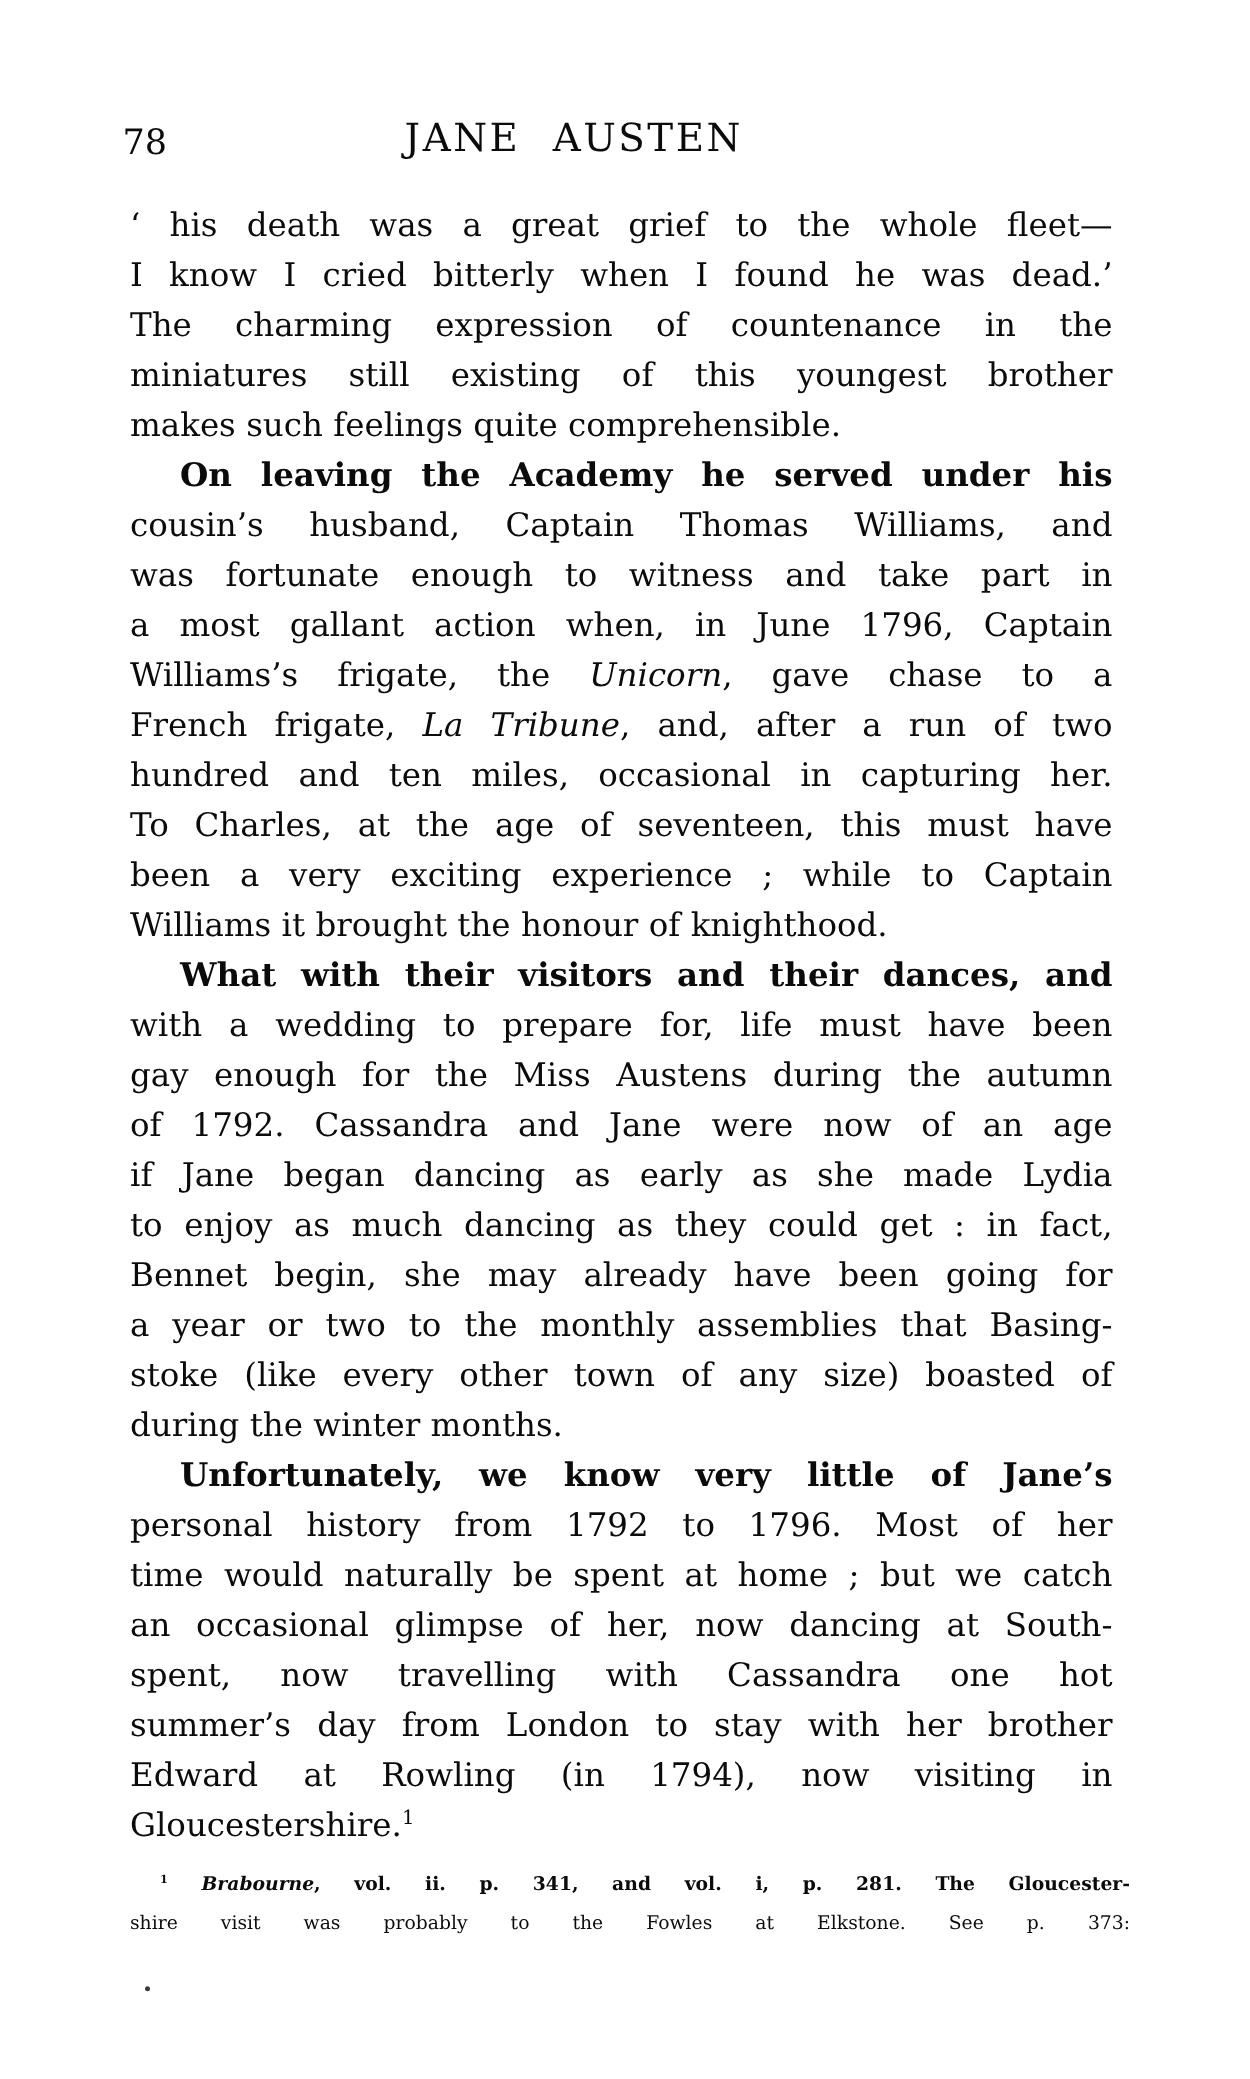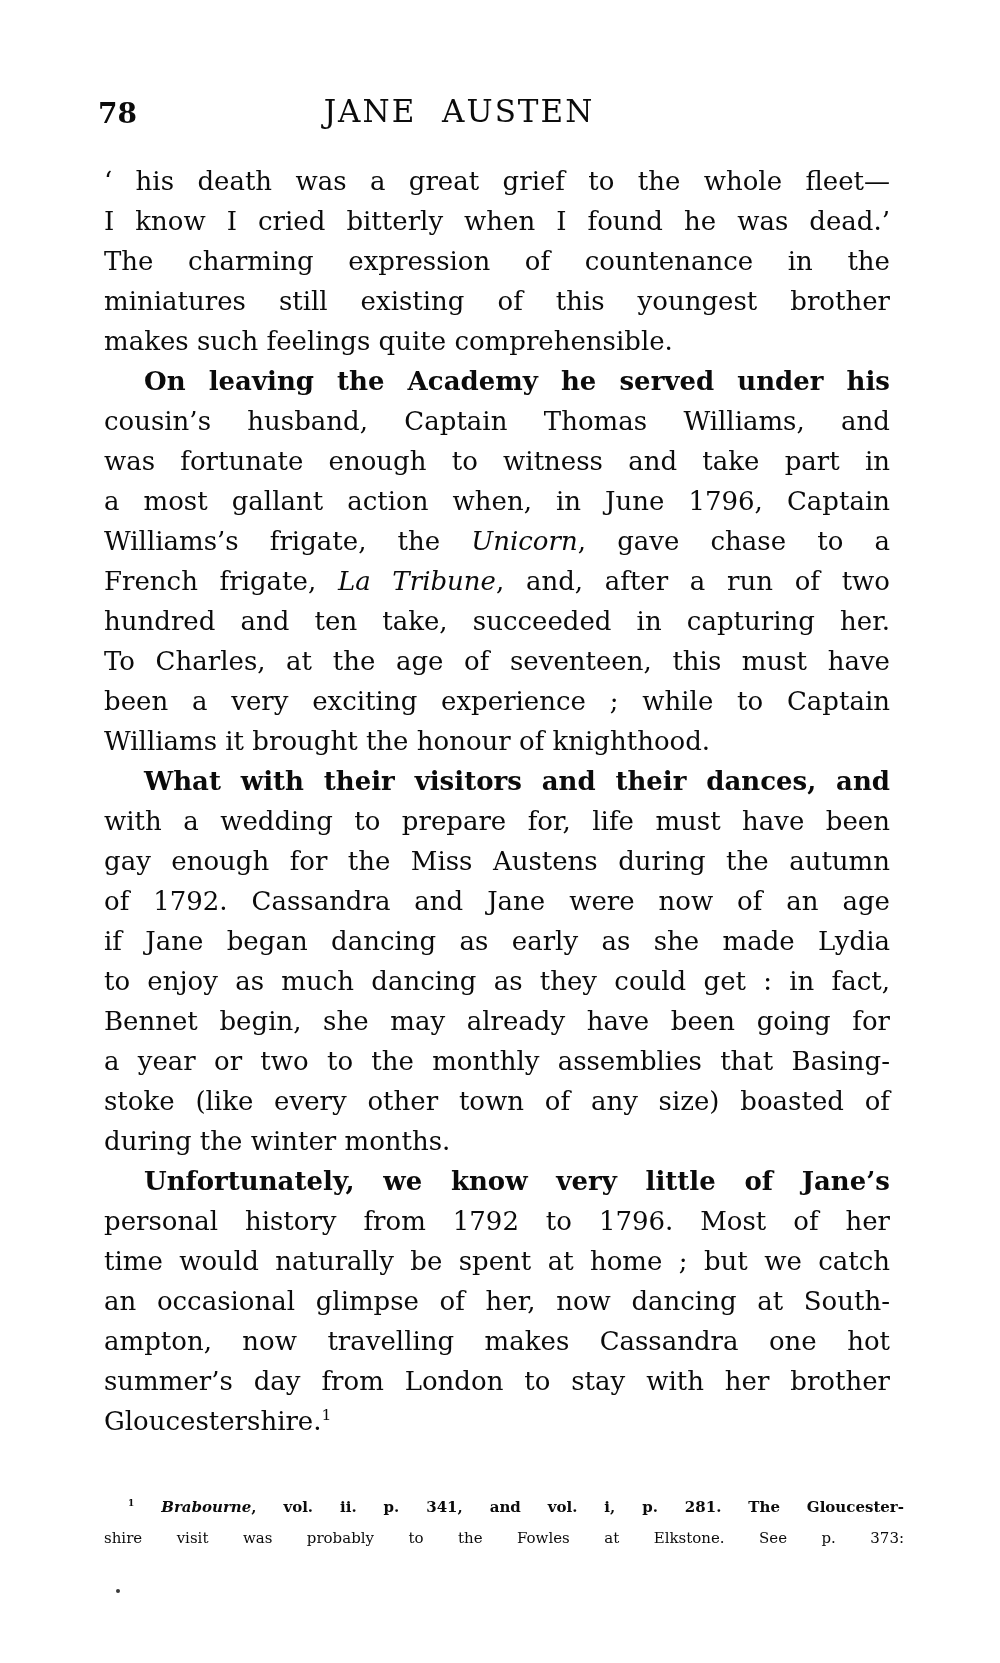--- a/index.html
+++ b/index.html
@@ -7,21 +7,21 @@
     width:1000px;height:1663px;
     background:#ffffff;
     font-family:"DejaVu Serif", serif;
     color:#0b0b0b;
     position:relative;
     overflow:hidden;
   }
   .page{position:absolute;inset:0;background:#ffffff;}
   .pagenum{
     position:absolute;left:98px;top:100px;
-    font-size:28px;line-height:1;font-weight:bold;
+    font-size:28px;line-height:1;
   }
   .running-title{
     position:absolute;left:459px;top:96px;
     transform:translateX(-50%);
     font-size:31px;line-height:1;
     letter-spacing:2px;word-spacing:14px;
     white-space:nowrap;
   }
   .body-text{
     position:absolute;left:104px;top:161px;width:786px;
@@ -59,40 +59,41 @@
       <div class="line"><span>I know I cried bitterly when I found he was dead.’</span></div>
       <div class="line"><span>The charming expression of countenance in the</span></div>
       <div class="line"><span>miniatures still existing of this youngest brother</span></div>
       <div class="line end"><span>makes such feelings quite comprehensible.</span></div>
       <div class="line ind"><span>On leaving the Academy he served under his</span></div>
       <div class="line"><span>cousin’s husband, Captain Thomas Williams, and</span></div>
       <div class="line"><span>was fortunate enough to witness and take part in</span></div>
       <div class="line"><span>a most gallant action when, in June 1796, Captain</span></div>
       <div class="line"><span>Williams’s frigate, the </span><span class="it">Unicorn</span><span>, gave chase to a</span></div>
       <div class="line"><span>French frigate, </span><span class="it">La Tribune</span><span>, and, after a run of two</span></div>
-      <div class="line"><span>hundred and ten take, succeeded in capturing her.</span></div>
+      <div class="line"><span>hundred and ten miles, occasional in capturing her.</span></div>
       <div class="line"><span>To Charles, at the age of seventeen, this must have</span></div>
       <div class="line"><span>been a very exciting experience ; while to Captain</span></div>
       <div class="line end"><span>Williams it brought the honour of knighthood.</span></div>
       <div class="line ind"><span>What with their visitors and their dances, and</span></div>
       <div class="line"><span>with a wedding to prepare for, life must have been</span></div>
       <div class="line"><span>gay enough for the Miss Austens during the autumn</span></div>
       <div class="line"><span>of 1792.  Cassandra and Jane were now of an age</span></div>
       <div class="line"><span>if Jane began dancing as early as she made Lydia</span></div>
       <div class="line"><span>to enjoy as much dancing as they could get :  in fact,</span></div>
       <div class="line"><span>Bennet begin, she may already have been going for</span></div>
       <div class="line"><span>a year or two to the monthly assemblies that Basing-</span></div>
       <div class="line"><span>stoke (like every other town of any size) boasted of</span></div>
       <div class="line end"><span>during the winter months.</span></div>
       <div class="line ind"><span>Unfortunately, we know very little of Jane’s</span></div>
       <div class="line"><span>personal history from 1792 to 1796.  Most of her</span></div>
       <div class="line"><span>time would naturally be spent at home ; but we catch</span></div>
       <div class="line"><span>an occasional glimpse of her, now dancing at South-</span></div>
-      <div class="line"><span>ampton, now travelling makes Cassandra one hot</span></div>
+      <div class="line"><span>spent, now travelling with Cassandra one hot</span></div>
       <div class="line"><span>summer’s day from London to stay with her brother</span></div>
+      <div class="line"><span>Edward at Rowling (in 1794), now visiting in</span></div>
       <div class="line end"><span>Gloucestershire.</span><sup>1</sup></div>
     </div>
 
   <div class="footnote" id="footnote">
       <div class="line ind"><sup>1</sup><span> </span><span class="it">Brabourne</span><span>, vol. ii. p. 341, and vol. i, p. 281.  The Gloucester-</span></div>
       <div class="line"><span>shire visit was probably to the Fowles at Elkstone.  See p. 373:</span></div>
     </div>
 
   <div class="speck"></div>
 

